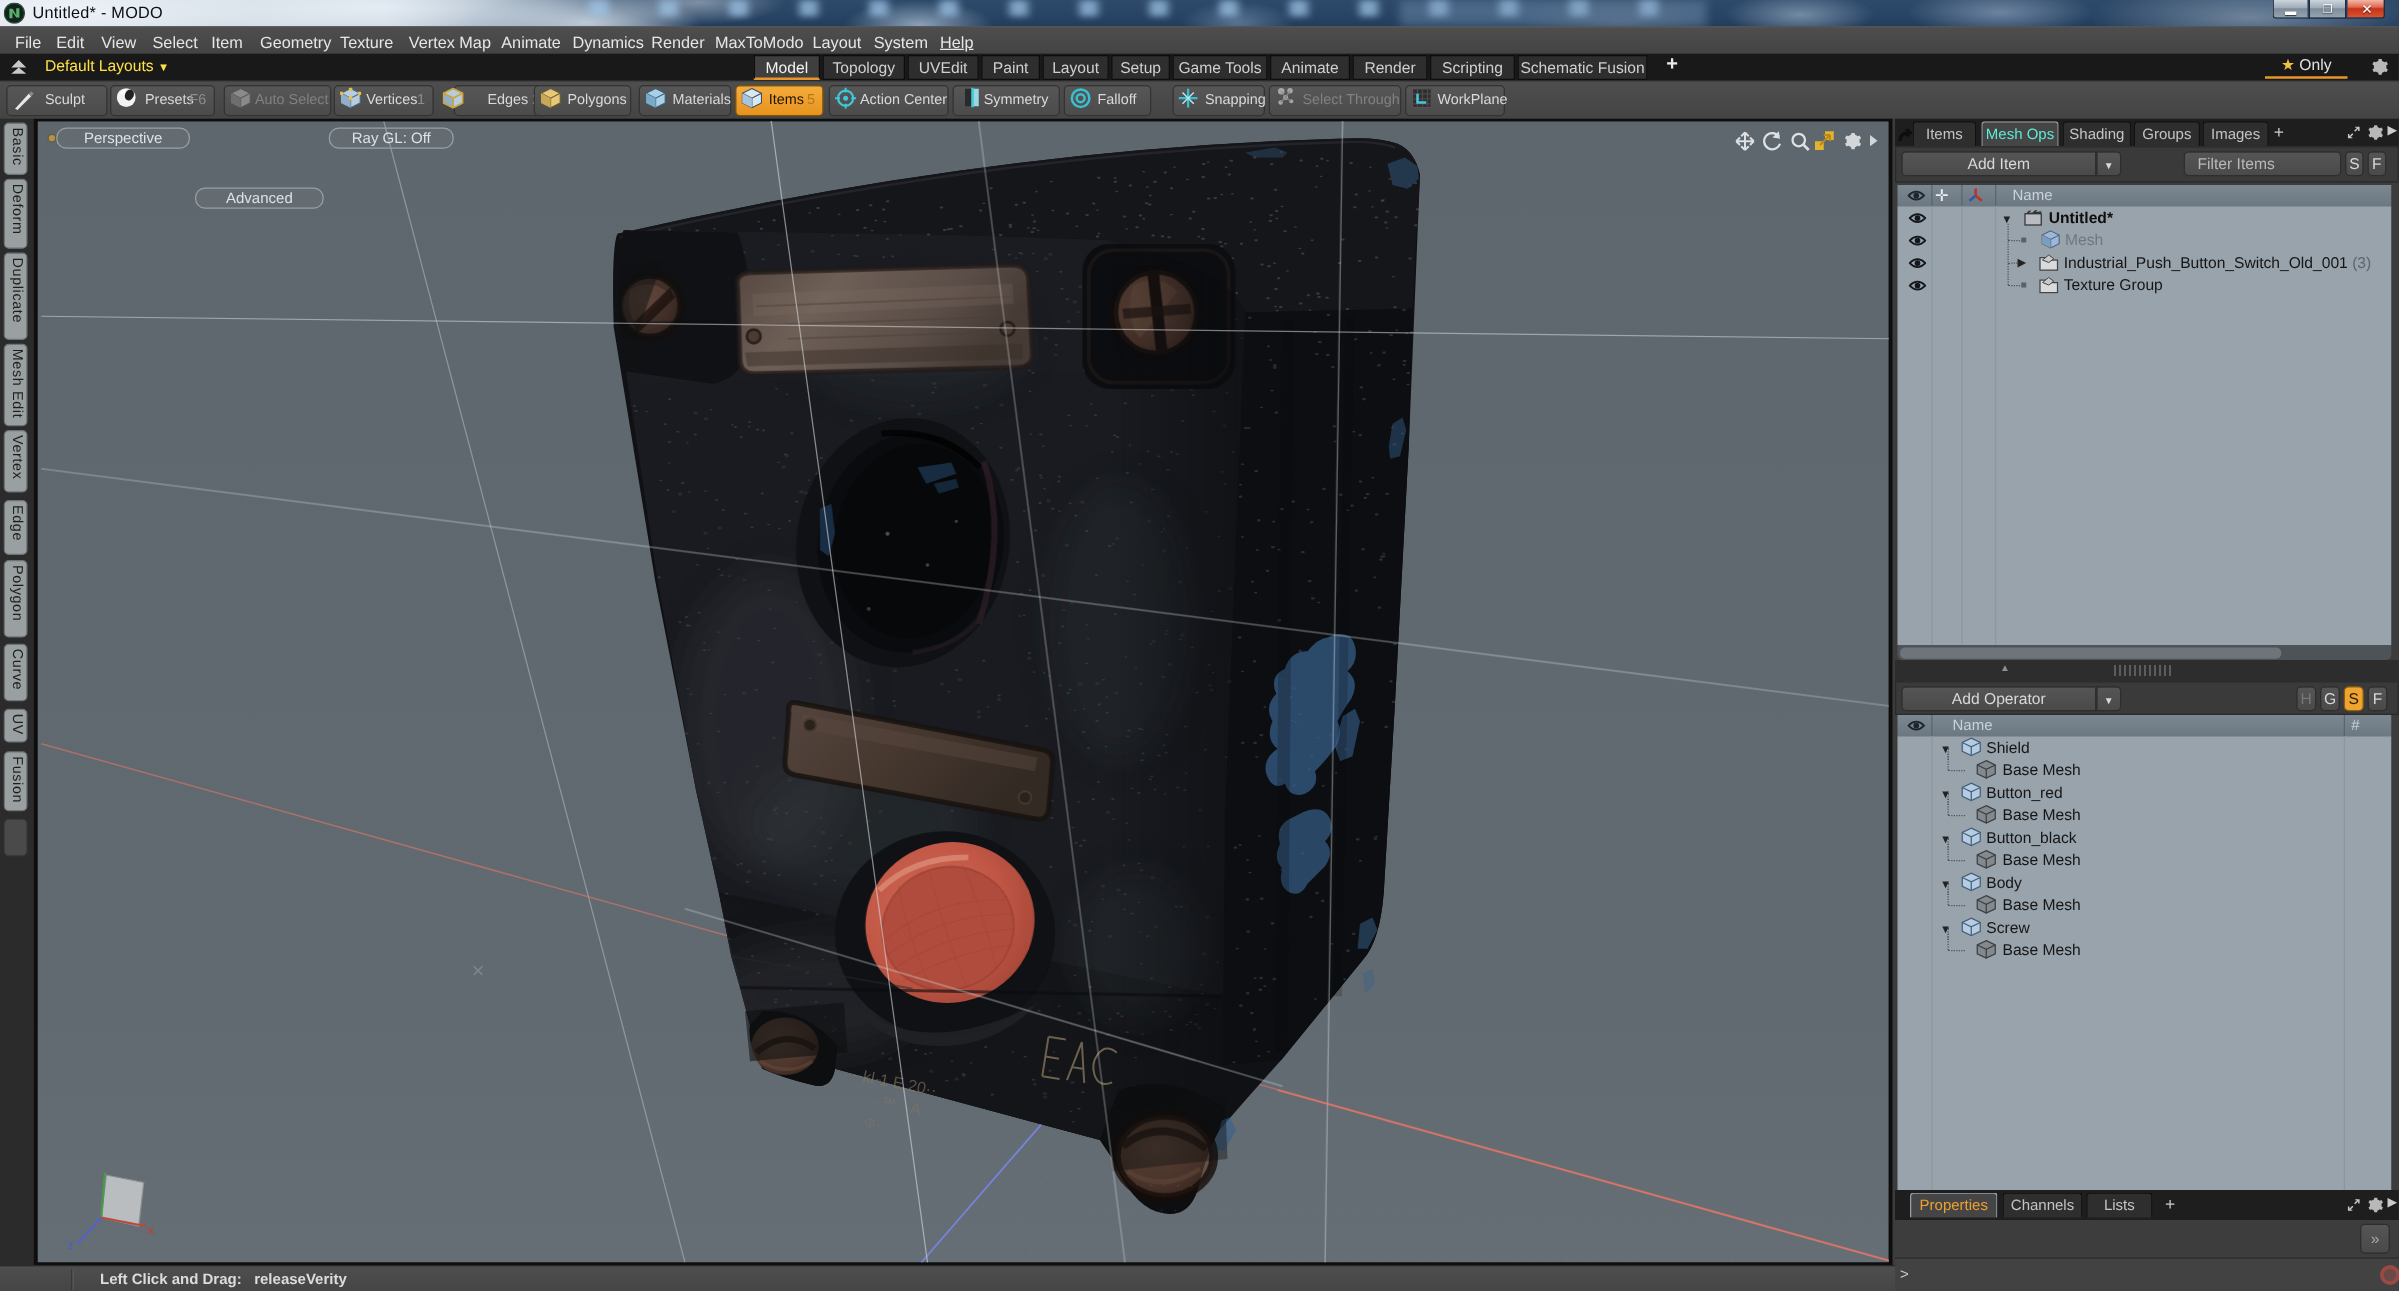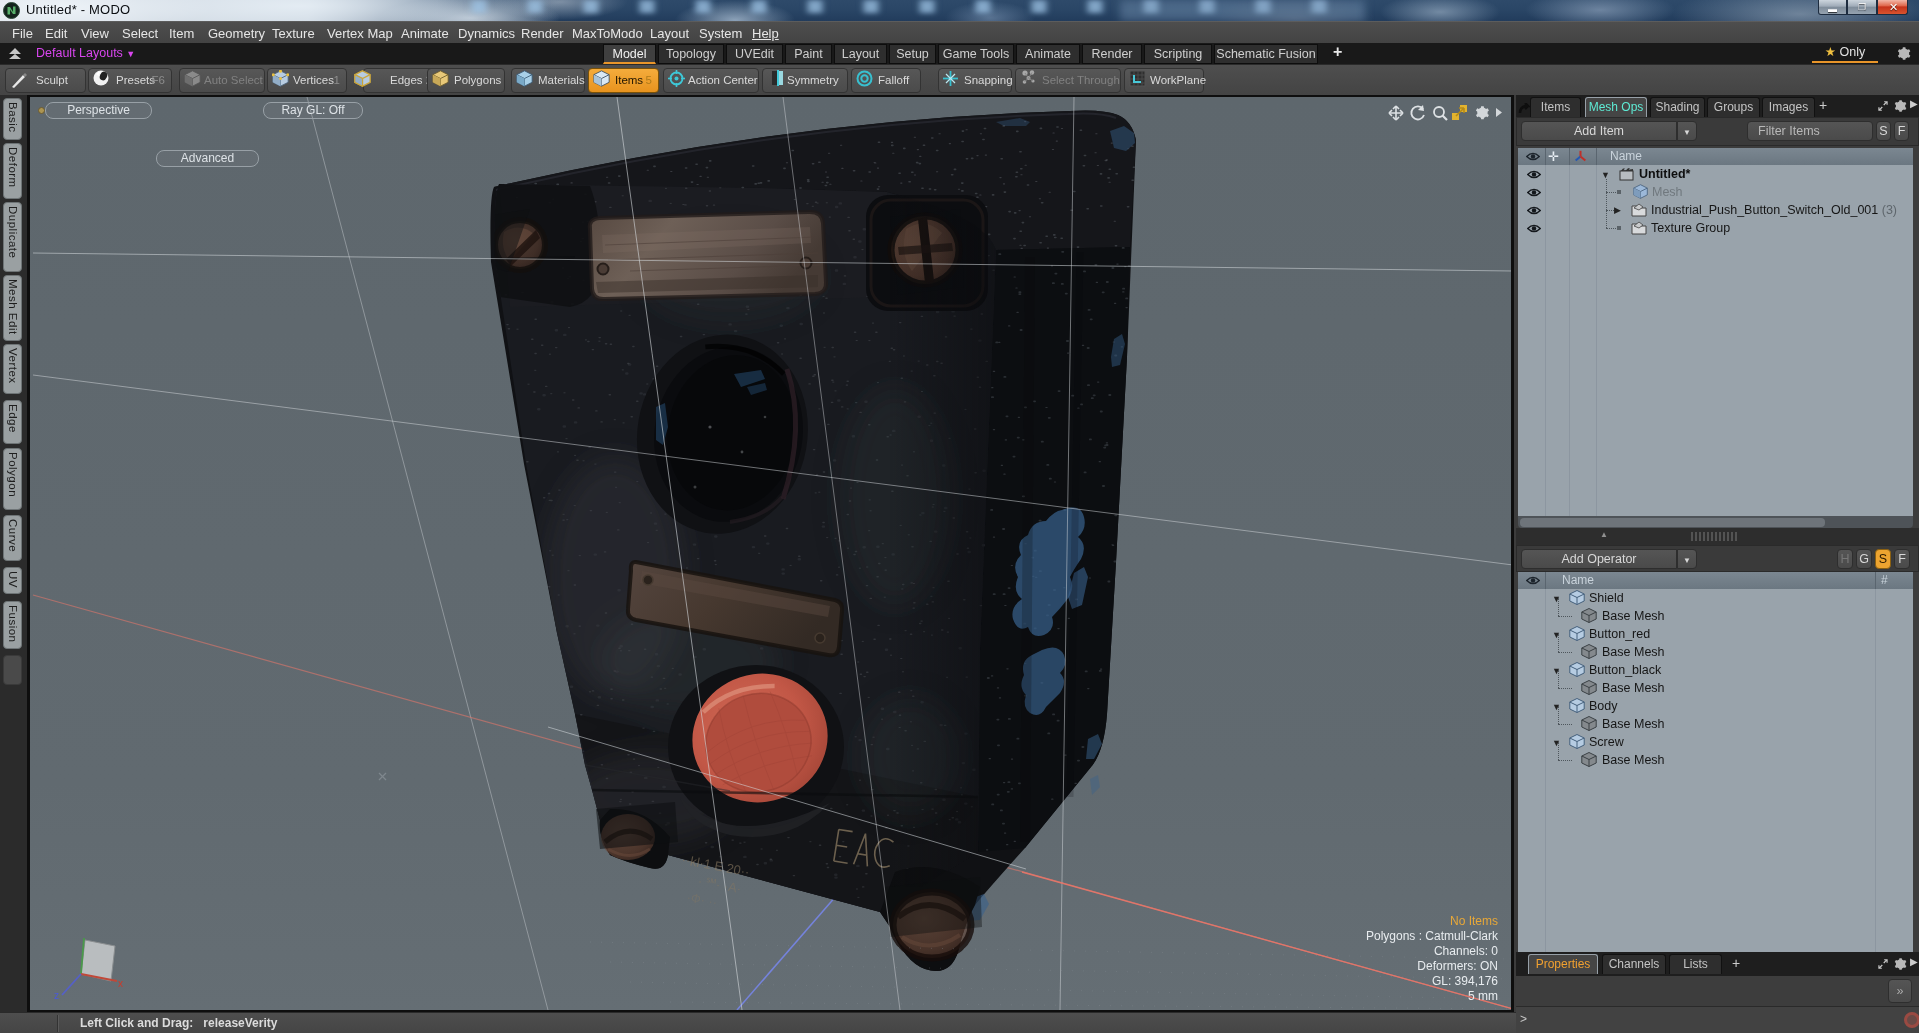--- a/index.html
+++ b/index.html
@@ -35,21 +35,21 @@
 
 #menubar { position:absolute; left:0; top:21px; width:1919px; height:22px;
   background:linear-gradient(180deg,#4e4e4e,#434343); border-top:1px solid #5c5c5c; }
 #menubar span { position:absolute; top:4px; font-size:13px; color:#e6e6e6; }
 
 
 #layoutrow { position:absolute; left:0; top:43px; width:1919px; height:21px; background:#191919; }
 #layoutrow .tab { position:absolute; top:1px; height:20px; background:#2e2e2e; border:1px solid #0d0d0d;
   color:#cfcfcf; font-size:12.5px; text-align:center; line-height:18px; }
 #layoutrow .tab.sel { background:#3f3f3f; color:#f2f2f2; border-bottom:2px solid #e8952a; }
-#deflayouts { position:absolute; left:36px; top:3px; font-size:12.5px; color:#d946ef; }
+#deflayouts { position:absolute; left:36px; top:3px; font-size:12.5px; color:#fde047; }
 #onlybtn { position:absolute; left:1812px; top:1px; width:66px; height:19px; border-bottom:2px solid #e8952a;
   color:#e2e2e2; font-size:12.5px; text-align:center; }
 #onlybtn b { color:#f0c040; font-weight:normal; }
 
 
 #toolbar { position:absolute; left:0; top:64px; width:1919px; height:31px;
   background:linear-gradient(180deg,#4e4e4e,#444444); border-top:1px solid #2a2a2a; }
 .tbtn { position:absolute; top:3px; height:25px; border-radius:4px;
   background:linear-gradient(180deg,#575757,#4b4b4b); border:1px solid #333;
   color:#d9d9d9; font-size:11.5px; line-height:23px; text-align:left; white-space:nowrap; }
@@ -606,28 +606,20 @@
     <g transform="translate(86,0) scale(0.65)">
       <path fill="#d3d7da" d="M12 8a4 4 0 1 0 0 8 4 4 0 0 0 0-8zm9 4c0-.6-.05-1.2-.15-1.77l2.11-1.65-2-3.46-2.49 1a7.97 7.97 0 0 0-3.07-1.77L14.97 2h-4l-.43 2.35a7.97 7.97 0 0 0-3.07 1.77l-2.49-1-2 3.46 2.11 1.65A8.06 8.06 0 0 0 5 12c0 .6.05 1.19.15 1.77l-2.11 1.65 2 3.46 2.49-1a7.97 7.97 0 0 0 3.07 1.77L10.97 22h4l.43-2.35a7.97 7.97 0 0 0 3.07-1.77l2.49 1 2-3.46-2.11-1.65c.1-.58.15-1.17.15-1.77z"></path>
     </g>
     <path d="M 108,3 L 114,7.5 L 108,12 Z" fill="#d3d7da"></path>
   </g>
   </svg>
   <div style="position:absolute;left:11px;top:12px;width:7px;height:7px;border-radius:50%;background:#ac9552;border:1px solid #6a5a30;"></div>
   <div class="vpbtn" style="left:18px;width:107px;">Perspective</div>
   <div class="vpbtn" style="left:129px;width:103px;margin-top:48px;">Advanced</div>
   <div class="vpbtn" style="left:236px;width:100px;">Ray GL: Off</div>
-  <div id="vpinfo">
-    <div class="orange">No Items</div>
-    <div>Polygons : Catmull-Clark</div>
-    <div>Channels: 0</div>
-    <div>Deformers: ON</div>
-    <div>GL: 394,176</div>
-    <div>5 mm</div>
-  </div>
 </div>
 
 <div id="statusbar">
     <div style="position:absolute;left:57px;top:2px;width:1px;height:17px;background:#333;"></div>
     <div style="position:absolute;left:58px;top:2px;width:1px;height:17px;background:#5a5a5a;"></div>
     <span class="txt">Left Click and Drag:&nbsp;&nbsp; releaseVerity</span>
   </div>
 
 <div id="rightpanel">
 

